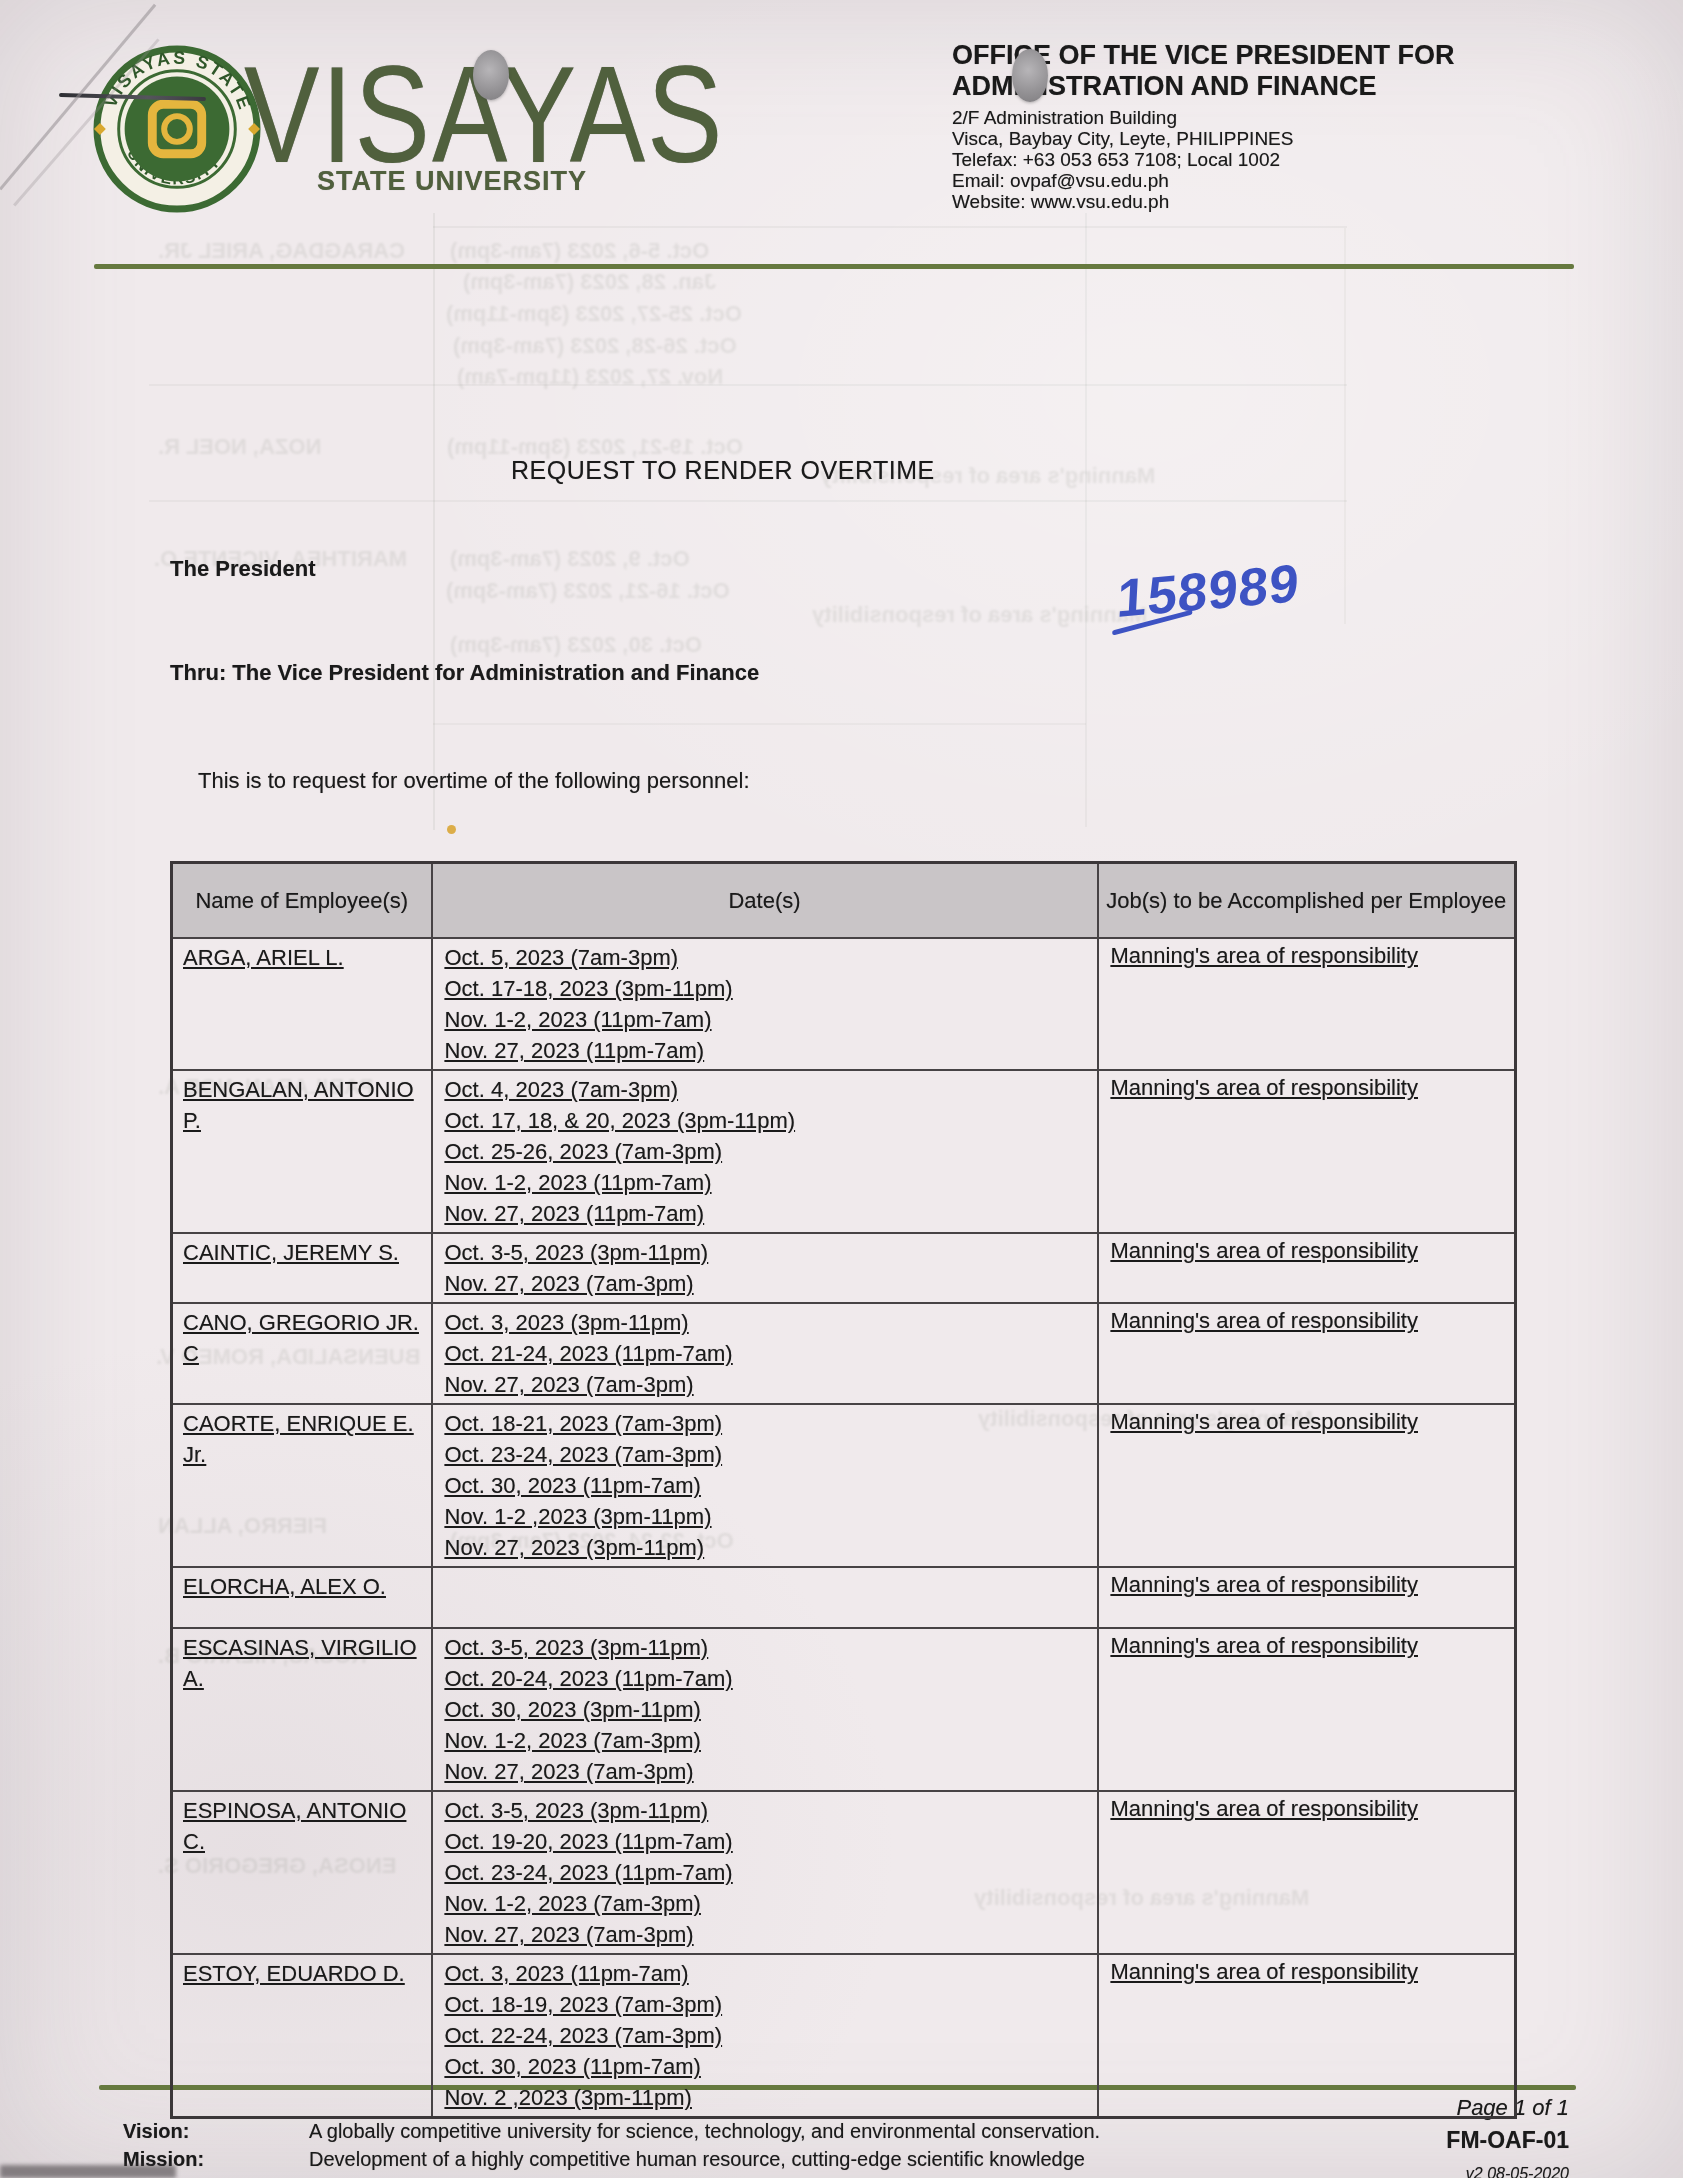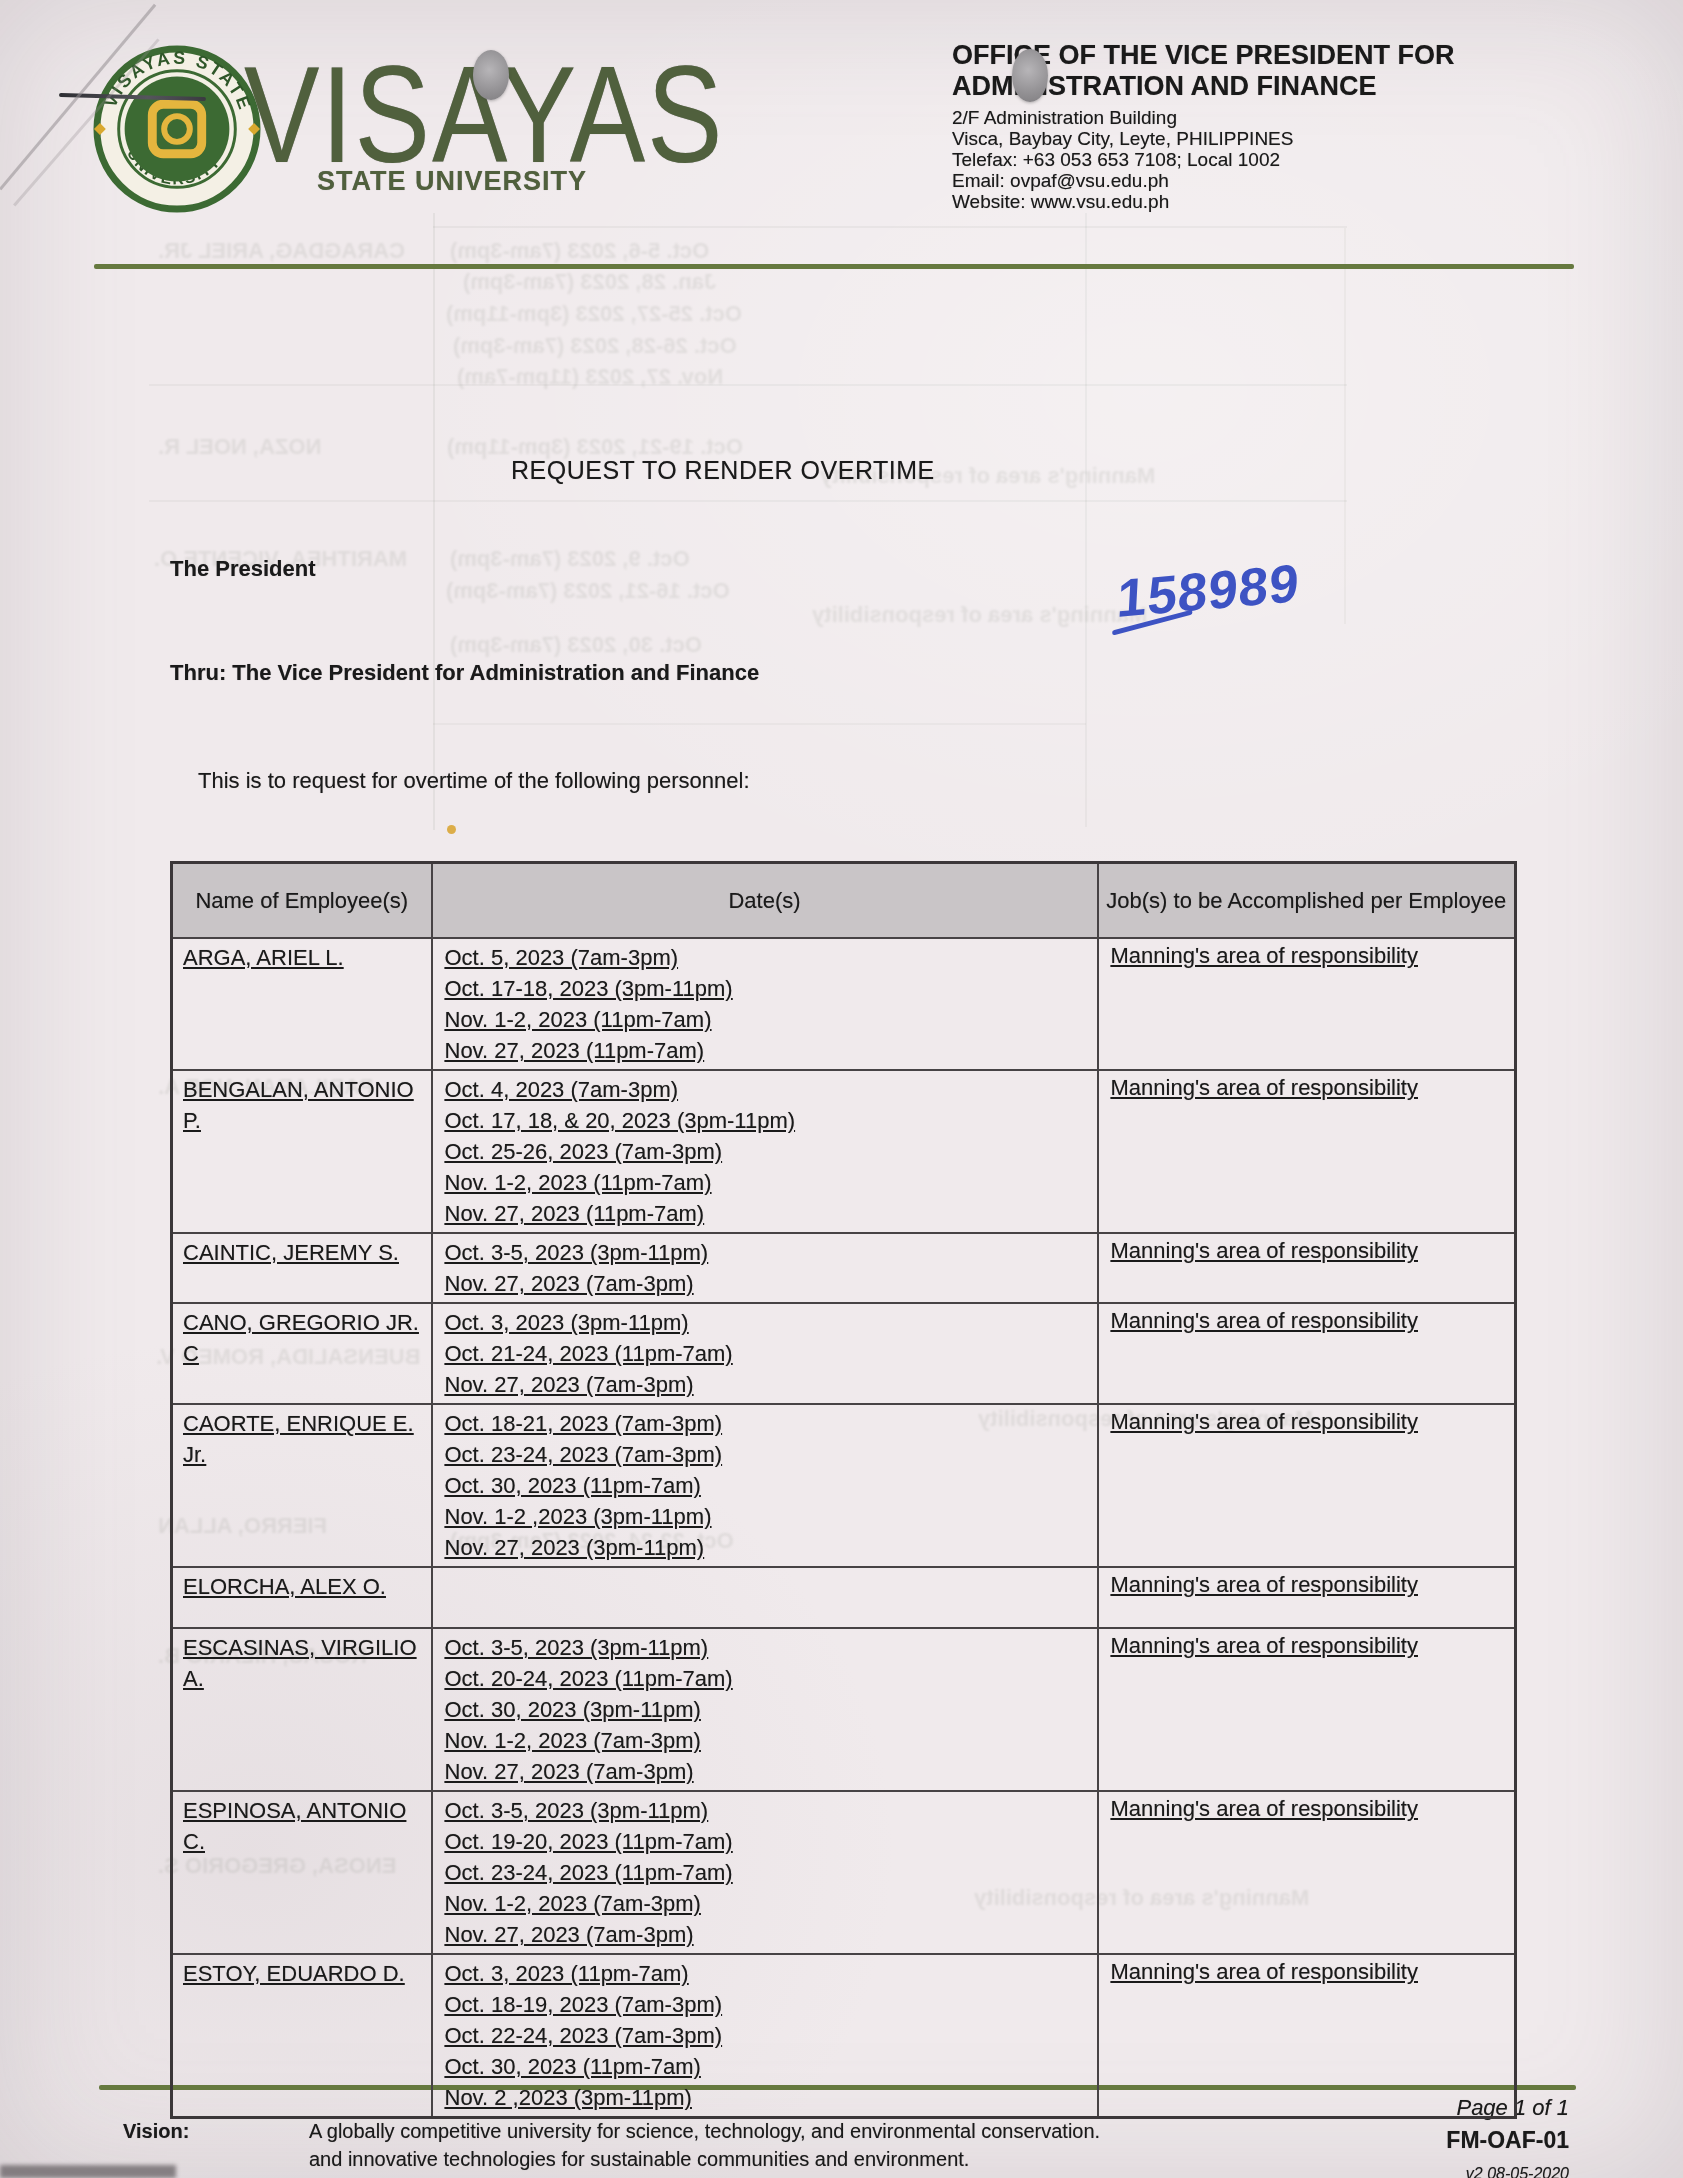--- a/index.html
+++ b/index.html
@@ -277,20 +277,24 @@
       </table>
     </div>
 
     <div class="abs frule"></div>
     <div class="abs vm ink">
       <div class="row">
         <div class="lab">Vision:</div>
         <div class="val">A globally competitive university for science, technology, and environmental conservation.</div>
       </div>
       <div class="row">
+        <div class="lab">Mission:</div>
+        <div class="val">Development of a highly competitive human resource, cutting-edge scientific knowledge</div>
+      </div>
+      <div class="row">
         <div class="lab"></div>
         <div class="val">and innovative technologies for sustainable communities and environment.</div>
       </div>
     </div>
     <div class="abs fright">
       <div class="pg ink">Page 1 of 1</div>
       <div class="fc ink">FM-OAF-01</div>
       <div class="vv ink">v2 08-05-2020</div>
     </div>
   </div>

